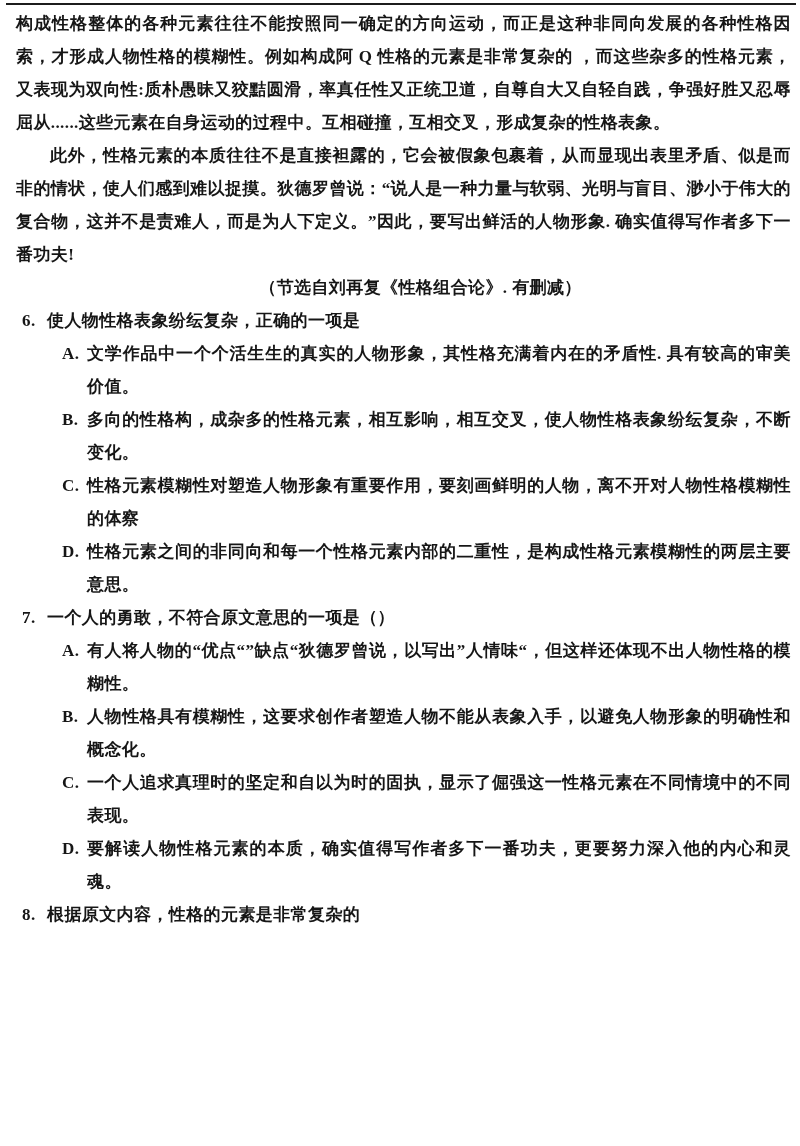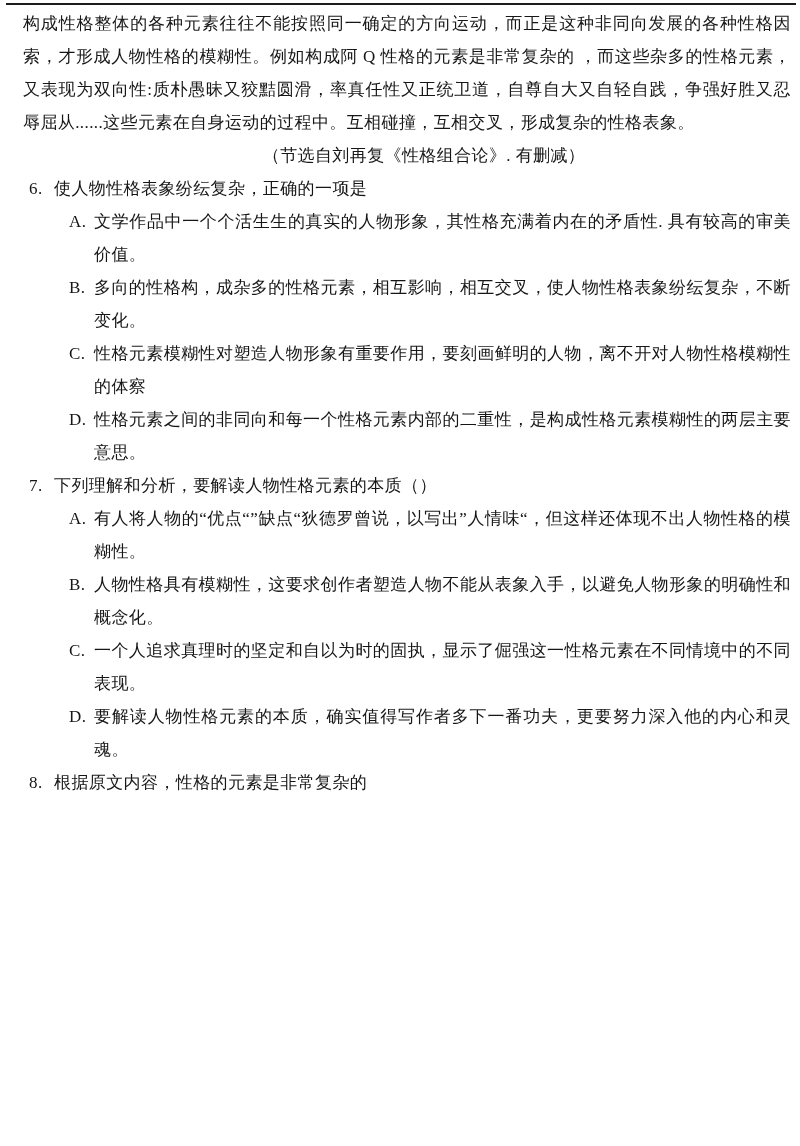--- a/index.html
+++ b/index.html
@@ -2,39 +2,40 @@
 <html><head>
 <meta charset="utf-8">
 <style>
   html,body{margin:0;padding:0;background:#ffffff;}
   .page{
     width:800px;height:1146px;background:#ffffff;color:#161616;
     font-family:"Liberation Serif","DejaVu Serif",serif;
     font-size:17px;overflow:hidden;box-sizing:border-box;
   }
   .top-rule{border-top:2px solid #1c1c1c;margin:3px 4px 0 6px;height:0;}
-  .content{padding:2px 9px 0 23px;letter-spacing:0.4px;}
+  .content{padding:2px 9px 0 16px;letter-spacing:0.4px;font-weight:bold;}
   .para{margin:0;line-height:33px;text-align:justify;}
   .indent{text-indent:2em;}
   .source{text-align:center;}
   .q-stem{display:flex;line-height:33px;}
   .q-num{flex:0 0 25px;margin-left:6px;}
   .q-text{flex:1;text-align:justify;}
   .option{display:flex;line-height:33px;}
   .opt-label{flex:0 0 25px;margin-left:46px;}
   .opt-text{flex:1;text-align:justify;}
 </style>
 </head>
 <body>
 
 <div class="page">
   <div class="top-rule"></div>
   <div class="content">
 
     <p class="para">构成性格整体的各种元素往往不能按照同一确定的方向运动，而正是这种非同向发展的各种性格因索，才形成人物性格的模糊性。例如构成阿 Q 性格的元素是非常复杂的 ，而这些杂多的性格元素，又表现为双向性:质朴愚昧又狡黠圆滑，率真任性又正统卫道，自尊自大又自轻自践，争强好胜又忍辱屈从......这些元素在自身运动的过程中。互相碰撞，互相交叉，形成复杂的性格表象。</p>
+    <p class="para indent">此外，性格元素的本质往往不是直接袒露的，它会被假象包裹着，从而显现出表里矛盾、似是而非的情状，使人们感到难以捉摸。狄德罗曾说：“说人是一种力量与软弱、光明与盲目、渺小于伟大的复合物，这并不是责难人，而是为人下定义。”因此，要写出鲜活的人物形象. 确实值得写作者多下一番功夫!</p>
     <p class="para indent source">（节选自刘再复《性格组合论》. 有删减）</p>
 
     <div class="question">
       <div class="q-stem">
         <span class="q-num">6.</span>
         <span class="q-text">使人物性格表象纷纭复杂，正确的一项是</span>
       </div>
       <div class="option">
         <span class="opt-label">A.</span>
         <span class="opt-text">文学作品中一个个活生生的真实的人物形象，其性格充满着内在的矛盾性. 具有较高的审美价值。</span>
@@ -49,21 +50,21 @@
       </div>
       <div class="option">
         <span class="opt-label">D.</span>
         <span class="opt-text">性格元素之间的非同向和每一个性格元素内部的二重性，是构成性格元素模糊性的两层主要意思。</span>
       </div>
     </div>
 
     <div class="question">
       <div class="q-stem">
         <span class="q-num">7.</span>
-        <span class="q-text">下列理解和分析，要解读人物性格元素的本质（）</span>
+        <span class="q-text">一个人的勇敢，不符合原文意思的一项是（）</span>
       </div>
       <div class="option">
         <span class="opt-label">A.</span>
         <span class="opt-text">有人将人物的“优点“”缺点“狄德罗曾说，以写出”人情味“，但这样还体现不出人物性格的模糊性。</span>
       </div>
       <div class="option">
         <span class="opt-label">B.</span>
         <span class="opt-text">人物性格具有模糊性，这要求创作者塑造人物不能从表象入手，以避免人物形象的明确性和概念化。</span>
       </div>
       <div class="option">

